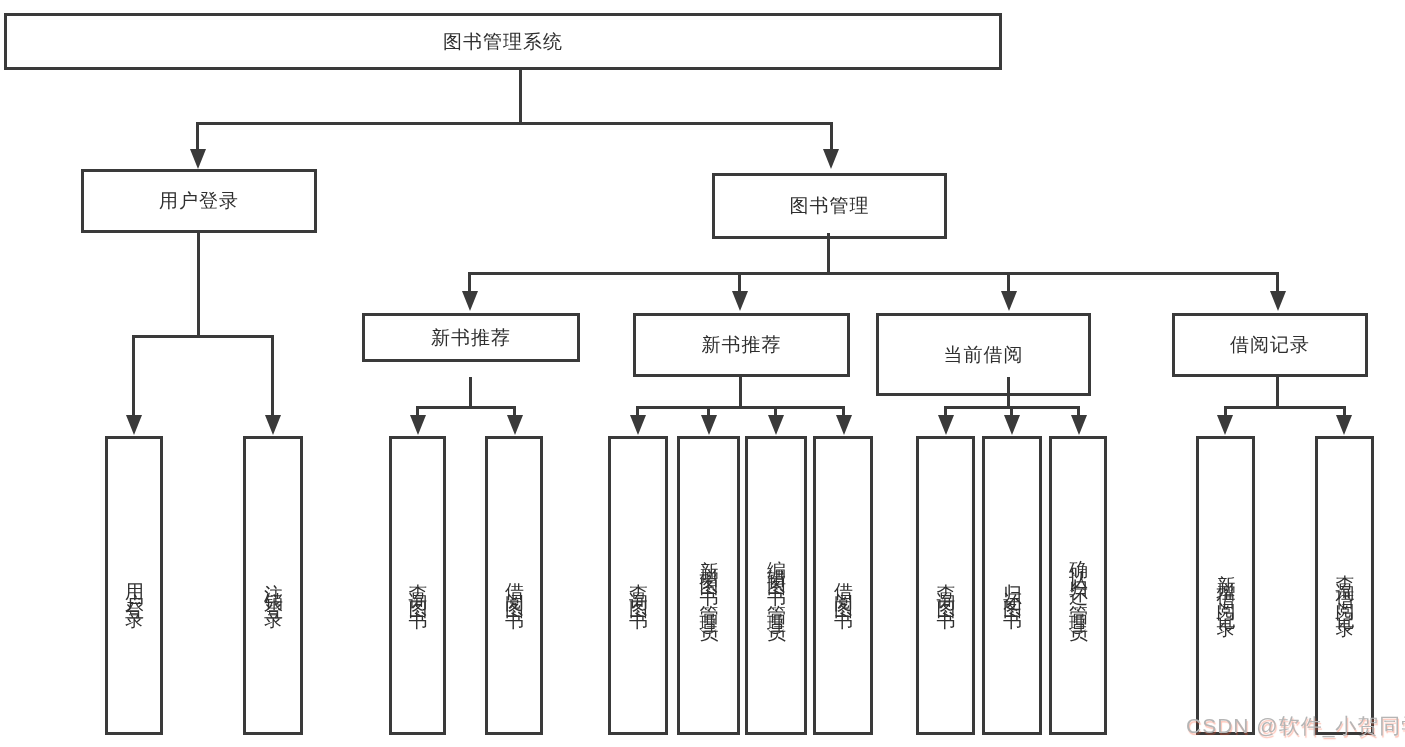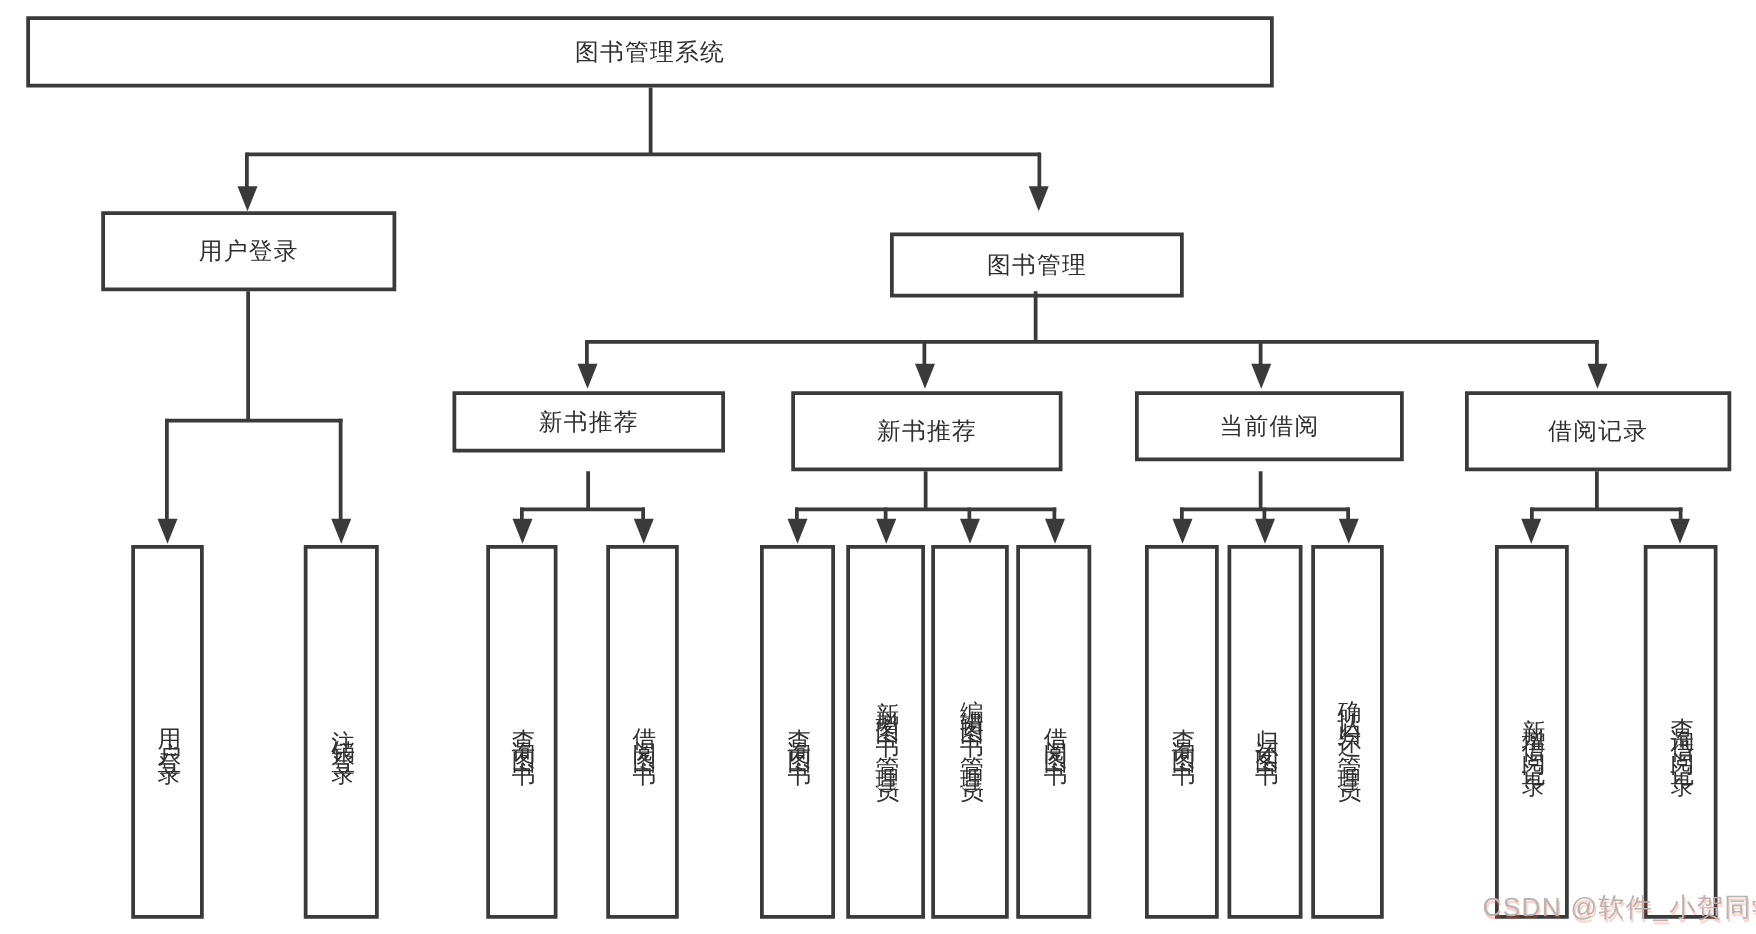--- a/index.html
+++ b/index.html
@@ -32,35 +32,35 @@
     color:var(--watermark-gray,#b5b5b5);letter-spacing:1px;
     text-shadow:1px 2px 1px rgba(252,85,49,0.35);
     white-space:nowrap;
   }
 </style>
 </head>
 <body>
 
 <div id="canvas">
 
-  <div class="hbox" style="left:21px;top:13px;width:998px;height:57px">
+  <div class="hbox" style="left:4px;top:13px;width:998px;height:57px">
     <span>图书管理系统</span>
   </div>
 
   <div class="line" style="left:519px;top:70px;width:3px;height:54px"></div>
   <div class="line" style="left:197px;top:122px;width:635px;height:3px"></div>
   <div class="line" style="left:196px;top:122px;width:3px;height:29px"></div>
   <div class="line" style="left:830px;top:122px;width:3px;height:29px"></div>
   <div class="arrow" style="left:190px;top:149px"></div>
   <div class="arrow" style="left:823px;top:149px"></div>
 
   <div class="hbox" style="left:81px;top:169px;width:236px;height:64px">
     <span>用户登录</span>
   </div>
-  <div class="hbox" style="left:712px;top:186px;width:235px;height:52px">
+  <div class="hbox" style="left:712px;top:173px;width:235px;height:66px">
     <span>图书管理</span>
   </div>
 
   <div class="line" style="left:197px;top:233px;width:3px;height:104px"></div>
   <div class="line" style="left:132px;top:335px;width:142px;height:3px"></div>
   <div class="line" style="left:132px;top:335px;width:3px;height:82px"></div>
   <div class="line" style="left:271px;top:335px;width:3px;height:82px"></div>
   <div class="arrow" style="left:126px;top:415px"></div>
   <div class="arrow" style="left:265px;top:415px"></div>
 
@@ -74,24 +74,24 @@
   <div class="arrow" style="left:732px;top:291px"></div>
   <div class="arrow" style="left:1001px;top:291px"></div>
   <div class="arrow" style="left:1270px;top:291px"></div>
 
   <div class="hbox" style="left:362px;top:313px;width:218px;height:49px">
     <span>新书推荐</span>
   </div>
   <div class="hbox" style="left:633px;top:313px;width:217px;height:64px">
     <span>新书推荐</span>
   </div>
-  <div class="hbox" style="left:908px;top:313px;width:215px;height:56px">
+  <div class="hbox" style="left:876px;top:313px;width:215px;height:83px">
     <span>当前借阅</span>
   </div>
-  <div class="hbox" style="left:1172px;top:313px;width:213px;height:64px">
+  <div class="hbox" style="left:1172px;top:313px;width:196px;height:64px">
     <span>借阅记录</span>
   </div>
 
   <div class="line" style="left:469px;top:377px;width:3px;height:31px"></div>
   <div class="line" style="left:416px;top:406px;width:100px;height:3px"></div>
   <div class="line" style="left:416px;top:406px;width:3px;height:11px"></div>
   <div class="line" style="left:513px;top:406px;width:3px;height:11px"></div>
   <div class="arrow" style="left:410px;top:415px"></div>
   <div class="arrow" style="left:507px;top:415px"></div>
 

